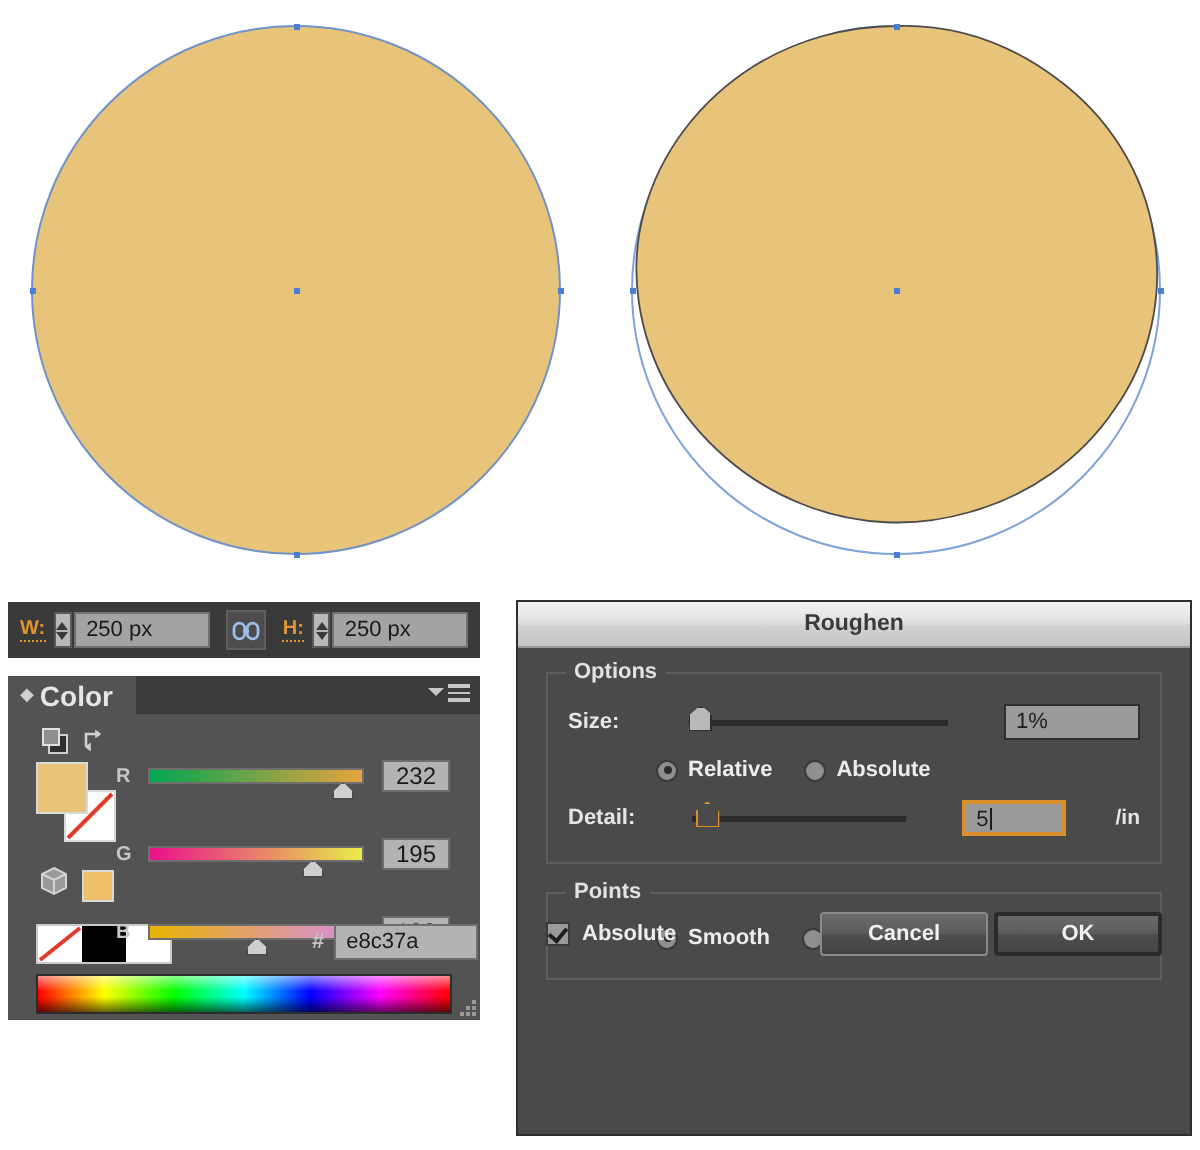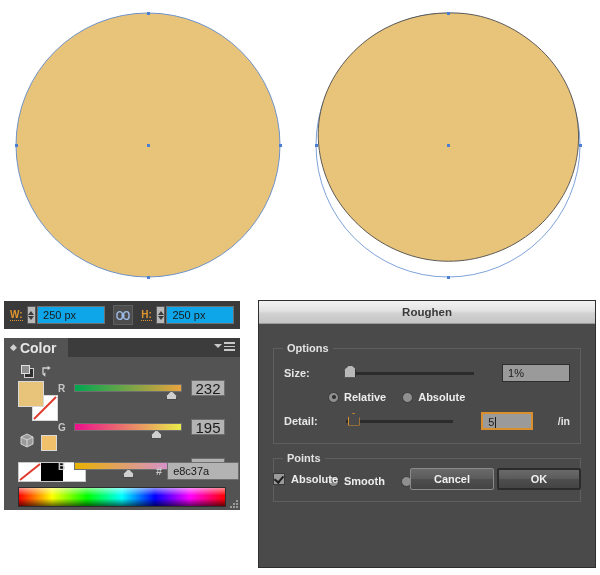--- a/index.html
+++ b/index.html
@@ -43,21 +43,21 @@
     display:flex;flex-direction:column;align-items:center;justify-content:center;
     box-sizing:border-box;margin-right:1px;
   }
   .stepper i{
     display:block;width:0;height:0;border-left:3px solid transparent;
     border-right:3px solid transparent;
   }
   .stepper i.up{border-bottom:4px solid #3a3a3a;margin-bottom:1px;}
   .stepper i.dn{border-top:4px solid #3a3a3a;}
   .wh-input{
-    width:72px;height:18px;background:#0ea5e9;border:1px solid #707070;
+    width:72px;height:18px;background:#a3a3a3;border:1px solid #707070;
     color:#1a1a1a;font-size:11px;line-height:17px;
     padding-left:5px;box-sizing:border-box;
   }
   #link-btn{
     width:22px;height:20px;background:#4c4c4c;border:1px solid #5f5f5f;
     margin:0 8px;display:flex;align-items:center;justify-content:center;
     box-sizing:border-box;
   }
 
   
@@ -120,21 +120,21 @@
   .sl-track{
     position:relative;width:108px;height:8px;border:1px solid #6e6e6e;box-sizing:border-box;
   }
   .sl-knob{
     position:absolute;top:6px;width:11px;height:9px;
     background:#cfcfcf;border:1px solid #4a4a4a;box-sizing:border-box;
     clip-path:polygon(50% 0%, 100% 60%, 100% 100%, 0% 100%, 0% 60%);
   }
   .sl-val{
     width:34px;height:16px;background:#b3b3b3;border:1px solid #6e6e6e;
-    color:#1a1a1a;font-size:15px;line-height:15px;text-align:center;
+    color:#1a1a1a;font-size:12px;line-height:15px;text-align:center;
     margin-left:9px;box-sizing:border-box;
   }
   #row-r{top:23px;}
   #row-g{top:62px;}
   #row-b{top:101px;}
 
   
   #hex-row{position:absolute;left:152px;top:105px;display:flex;align-items:center;}
   #hash{color:#c6c6c6;font-size:11px;font-weight:bold;margin-right:5px;}
   #hex-val{
@@ -159,21 +159,21 @@
     position:absolute;left:258px;top:300px;width:338px;height:268px;
     background:#4a4a4a;border:1px solid #2e2e2e;box-sizing:border-box;
   }
   #dlg-title{
     height:22px;
     background:linear-gradient(to bottom,#f2f2f2 0%,#e2e2e2 45%,#d2d2d2 55%,#c4c4c4 100%);
     border-bottom:1px solid #9b9b9b;
     display:flex;align-items:center;justify-content:center;
   }
   #dlg-title span{color:#3a3a3a;font-size:11.5px;font-weight:bold;}
-  #dlg-body{position:relative;padding:12px 14px 0 14px;margin-top:12px;}
+  #dlg-body{position:relative;padding:12px 14px 0 14px;}
 
   .group{
     border:1px solid #5e5e5e;position:relative;box-sizing:border-box;
     padding:14px 10px 12px 10px;margin-bottom:14px;
   }
   .group > .glabel{
     position:absolute;left:9px;top:-7px;background:#4a4a4a;padding:0 4px;
     color:#e2e2e2;font-size:11px;font-weight:bold;
   }
   .field-row{display:flex;align-items:center;height:20px;margin-bottom:8px;gap:20px;}

